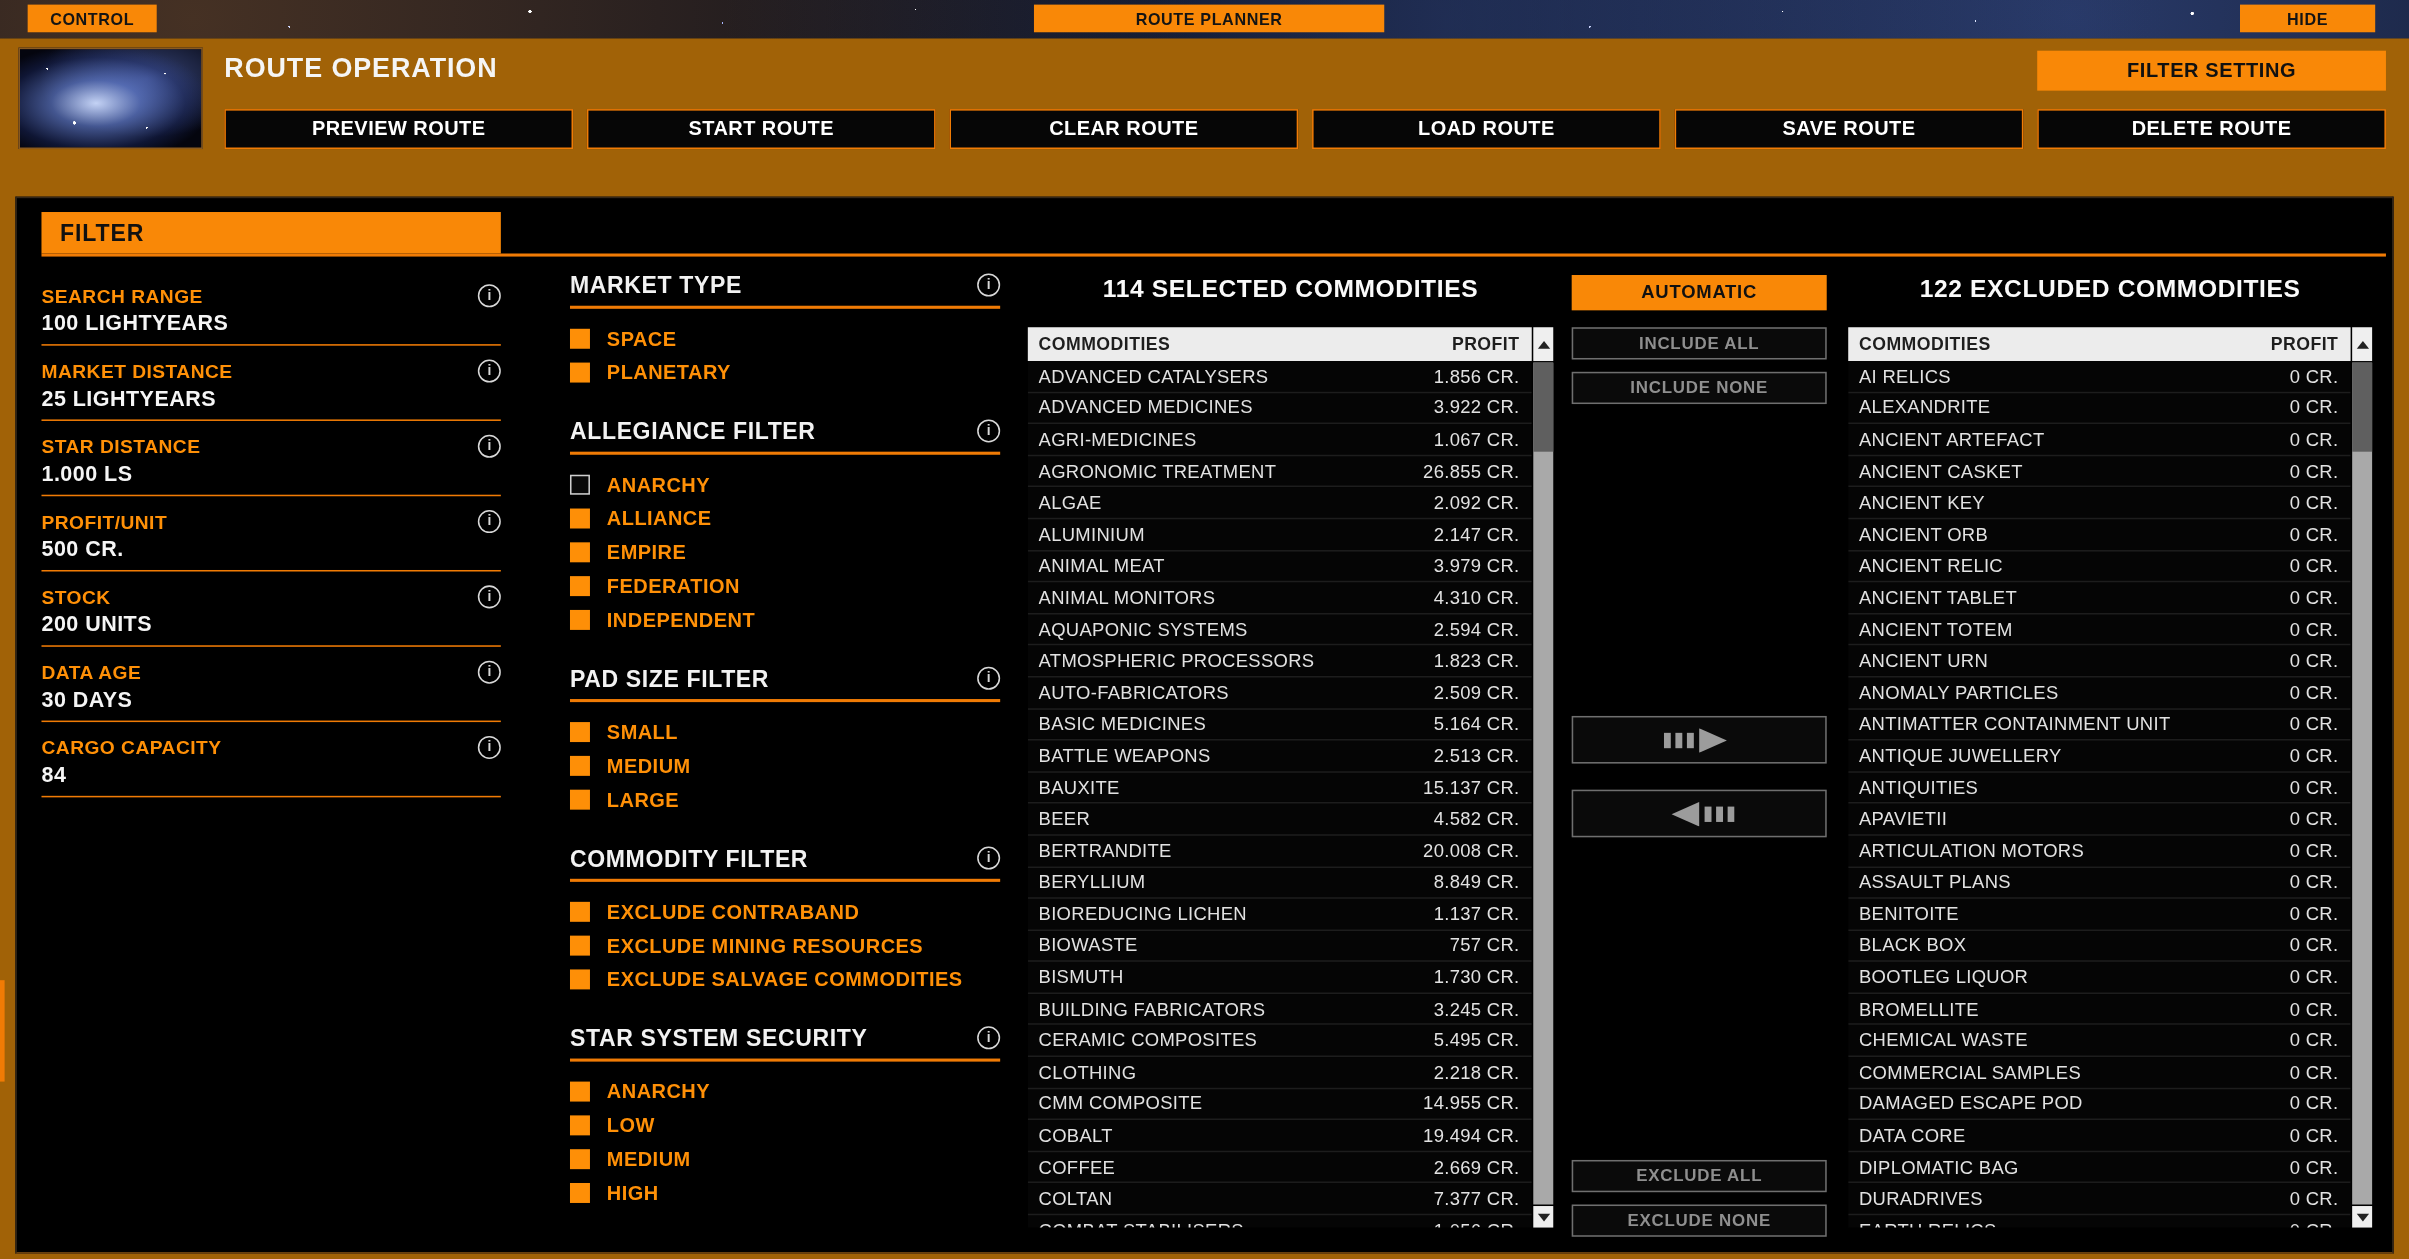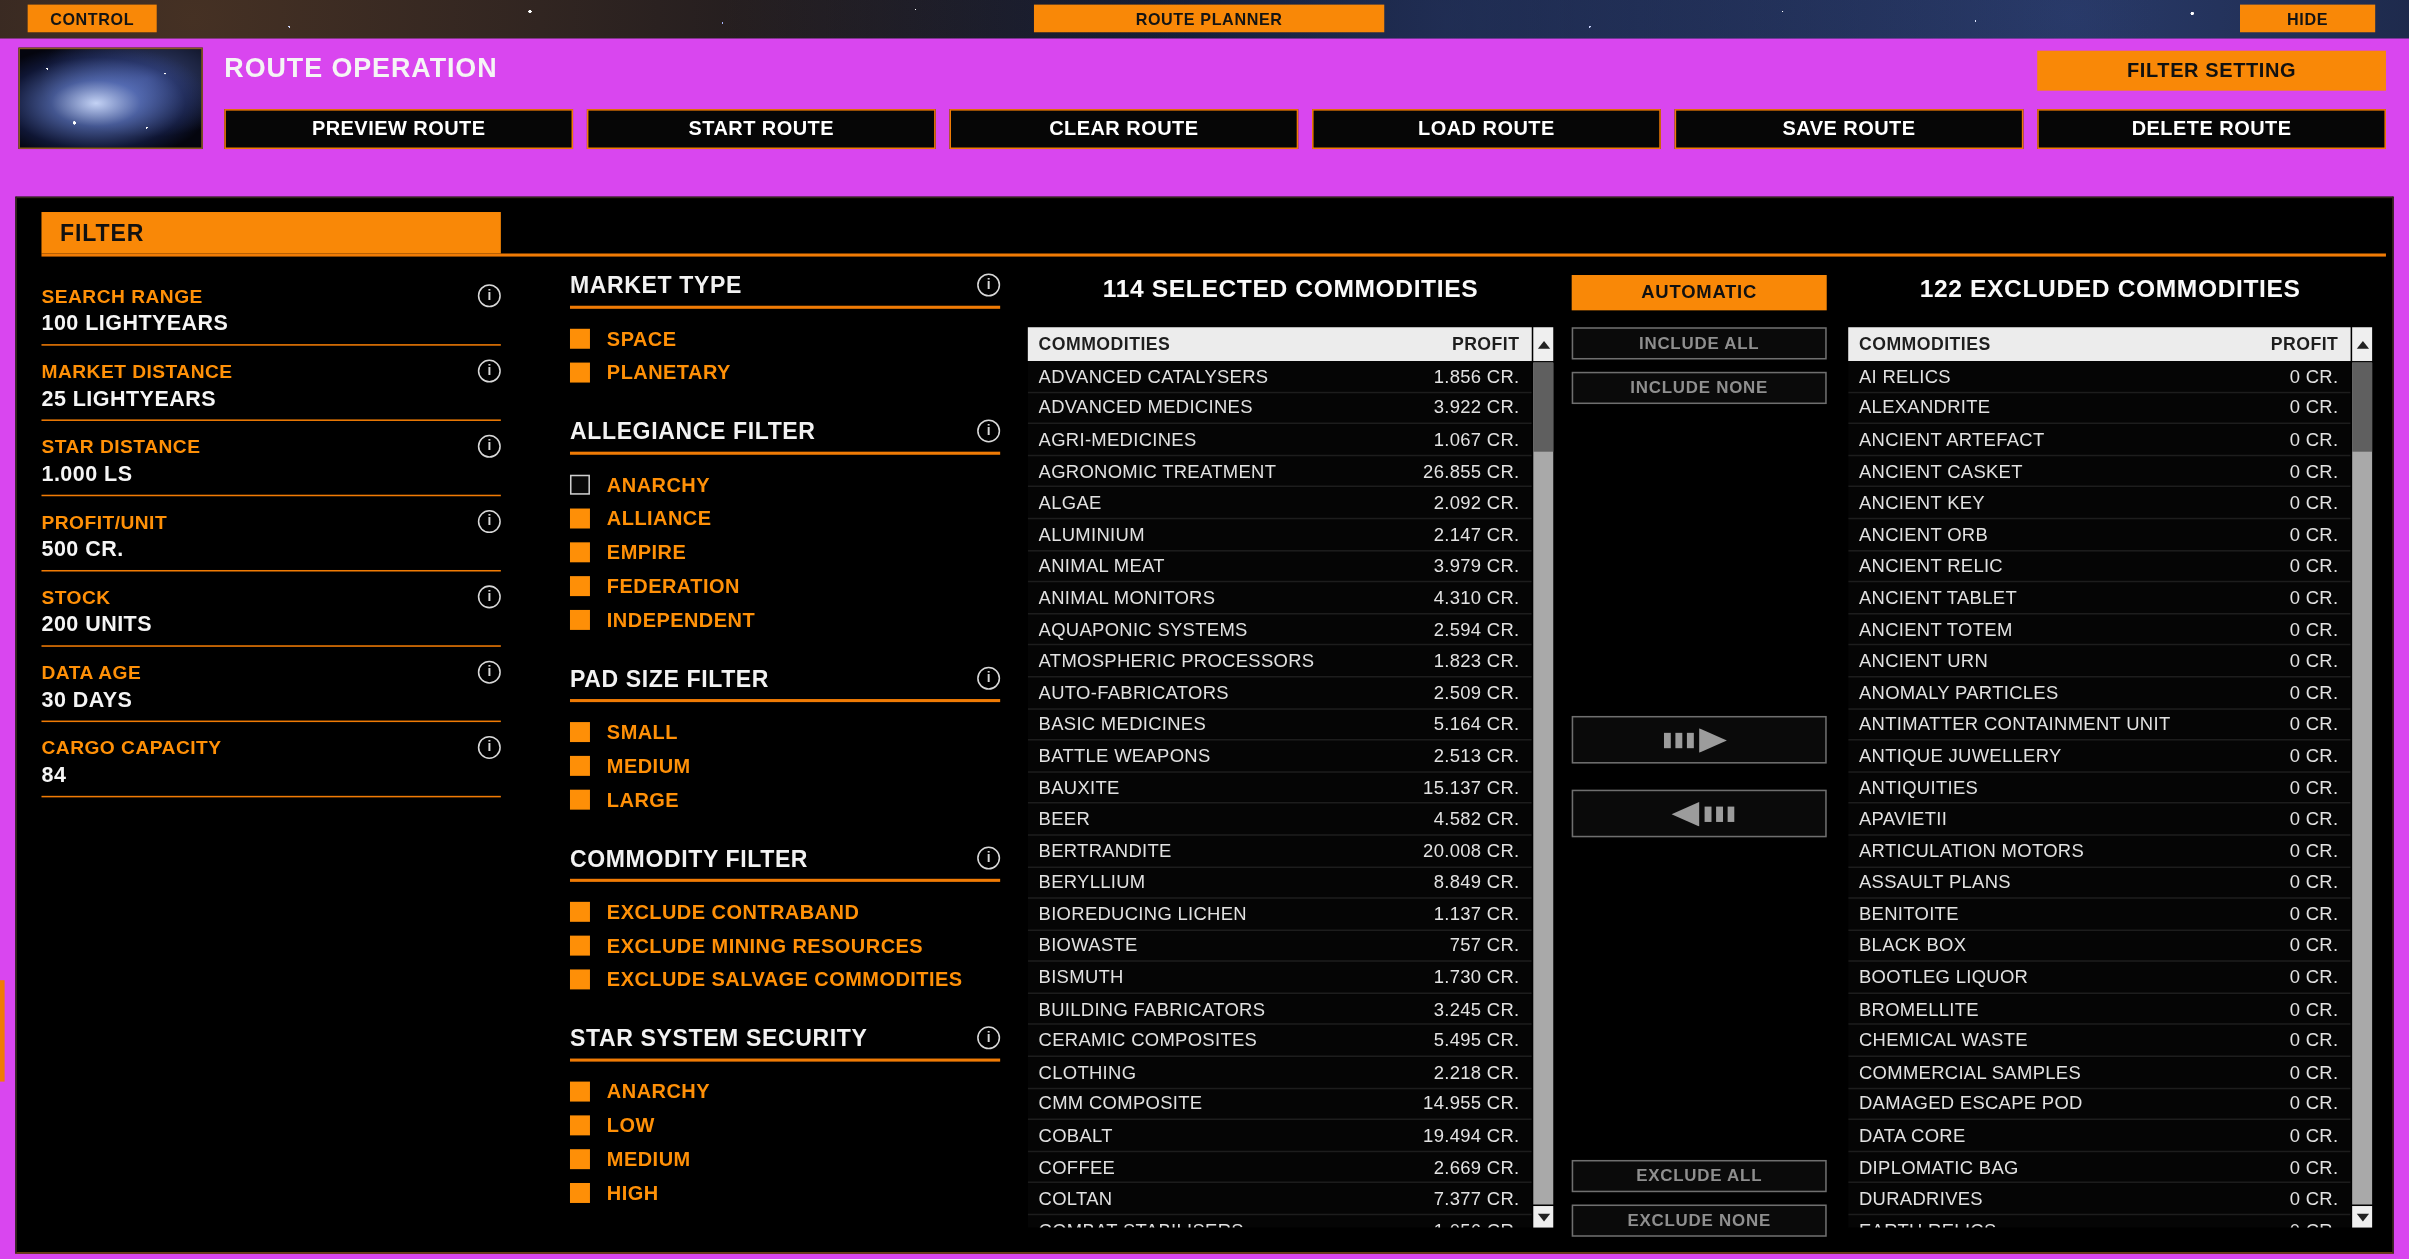--- a/index.html
+++ b/index.html
@@ -1,16 +1,16 @@
 <!DOCTYPE html>
 <html><head>
 <meta charset="utf-8">
 <style>
   html,body{margin:0;padding:0;background:#000;font-family:"Liberation Sans","DejaVu Sans",sans-serif;}
-  .viewport{position:relative;width:2409px;height:1259px;overflow:hidden;background:#d946ef;}
+  .viewport{position:relative;width:2409px;height:1259px;overflow:hidden;background:#a16207;}
   .stage{position:absolute;left:0;top:0;width:1568px;height:819.5px;transform:scale(1.536352);transform-origin:0 0;}
 
   
   .topstrip{position:absolute;left:0;top:0;width:1568px;height:25px;
     background-color:#0b0f1c;
     background-image:
       radial-gradient(1px 1px at 4% 35%,#fff 50%,transparent 55%),
       radial-gradient(1px 1px at 12% 70%,#cfd8ff 50%,transparent 55%),
       radial-gradient(2px 2px at 22% 30%,#fff 50%,transparent 60%),
       radial-gradient(1px 1px at 30% 60%,#aab8ff 50%,transparent 55%),

